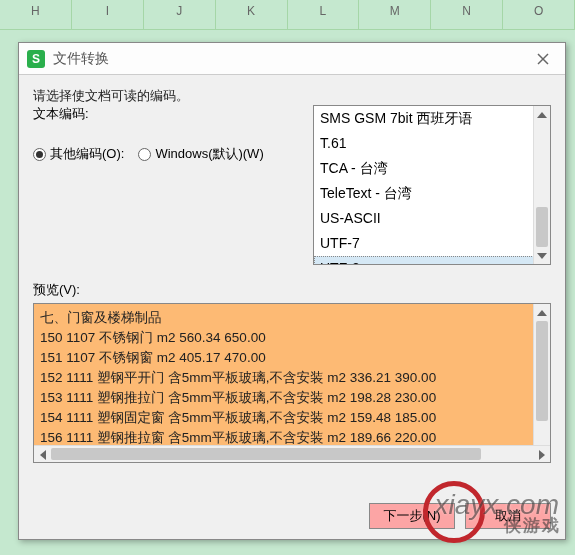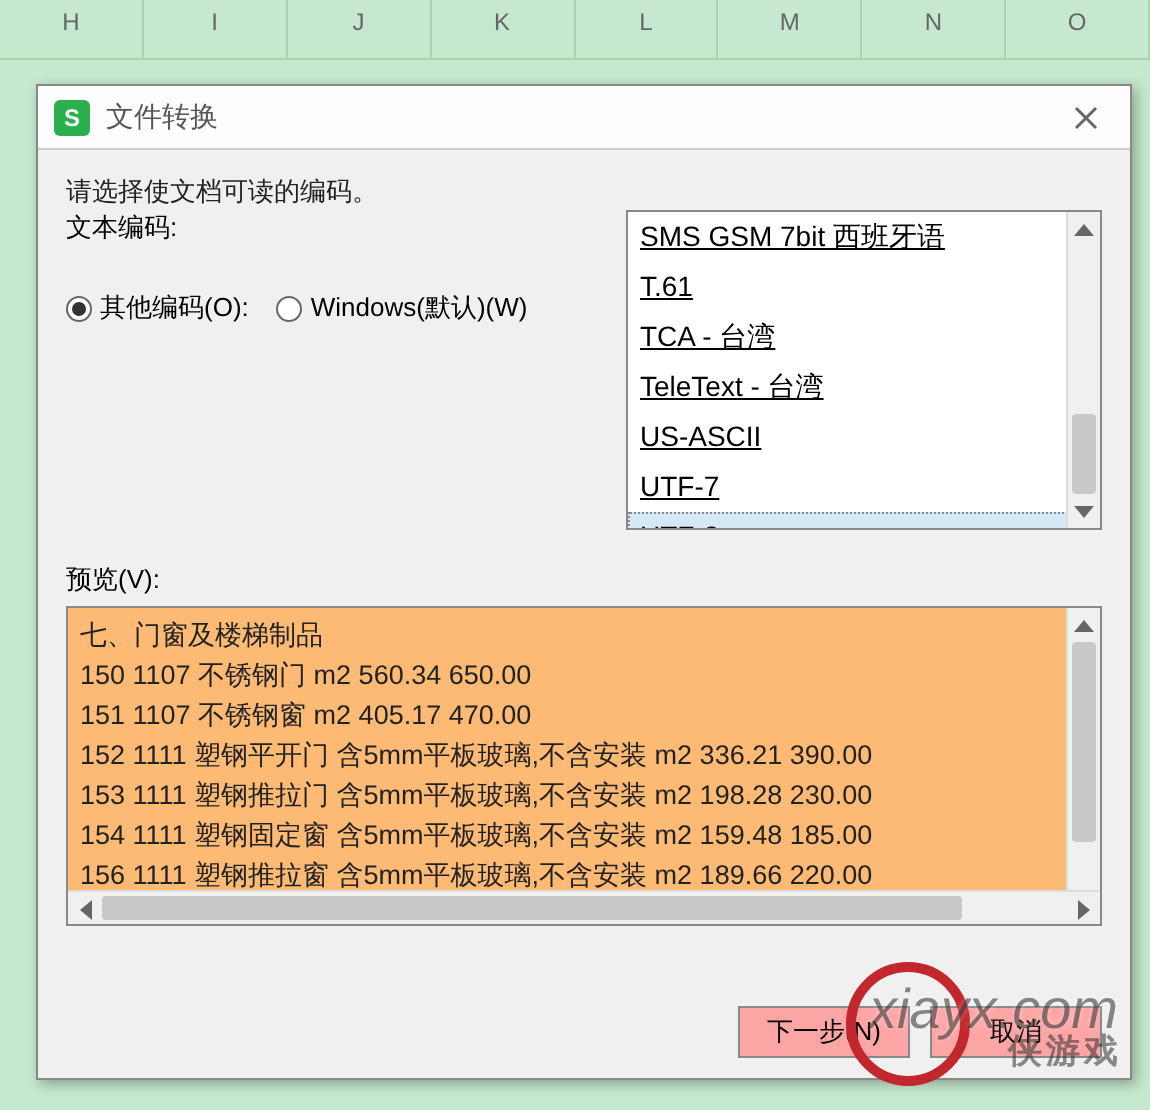--- a/index.html
+++ b/index.html
@@ -82,21 +82,20 @@
       height: 160px;
       overflow-y: auto;
       position: relative;
     }
     .listbox-inner { }
     .list-item {
       padding: 2px 6px;
       font-size: 14px;
       line-height: 21px;
       cursor: default;
-      text-decoration: underline;
     }
     .list-item.selected {
       background: #d5e8f5;
       border: 1px dotted #888;
       padding: 1px 5px;
     }
     .preview-label { margin-top: 16px; margin-bottom: 4px; }
     .preview-box {
       border: 1px solid #888;
       background: #fdba74;

